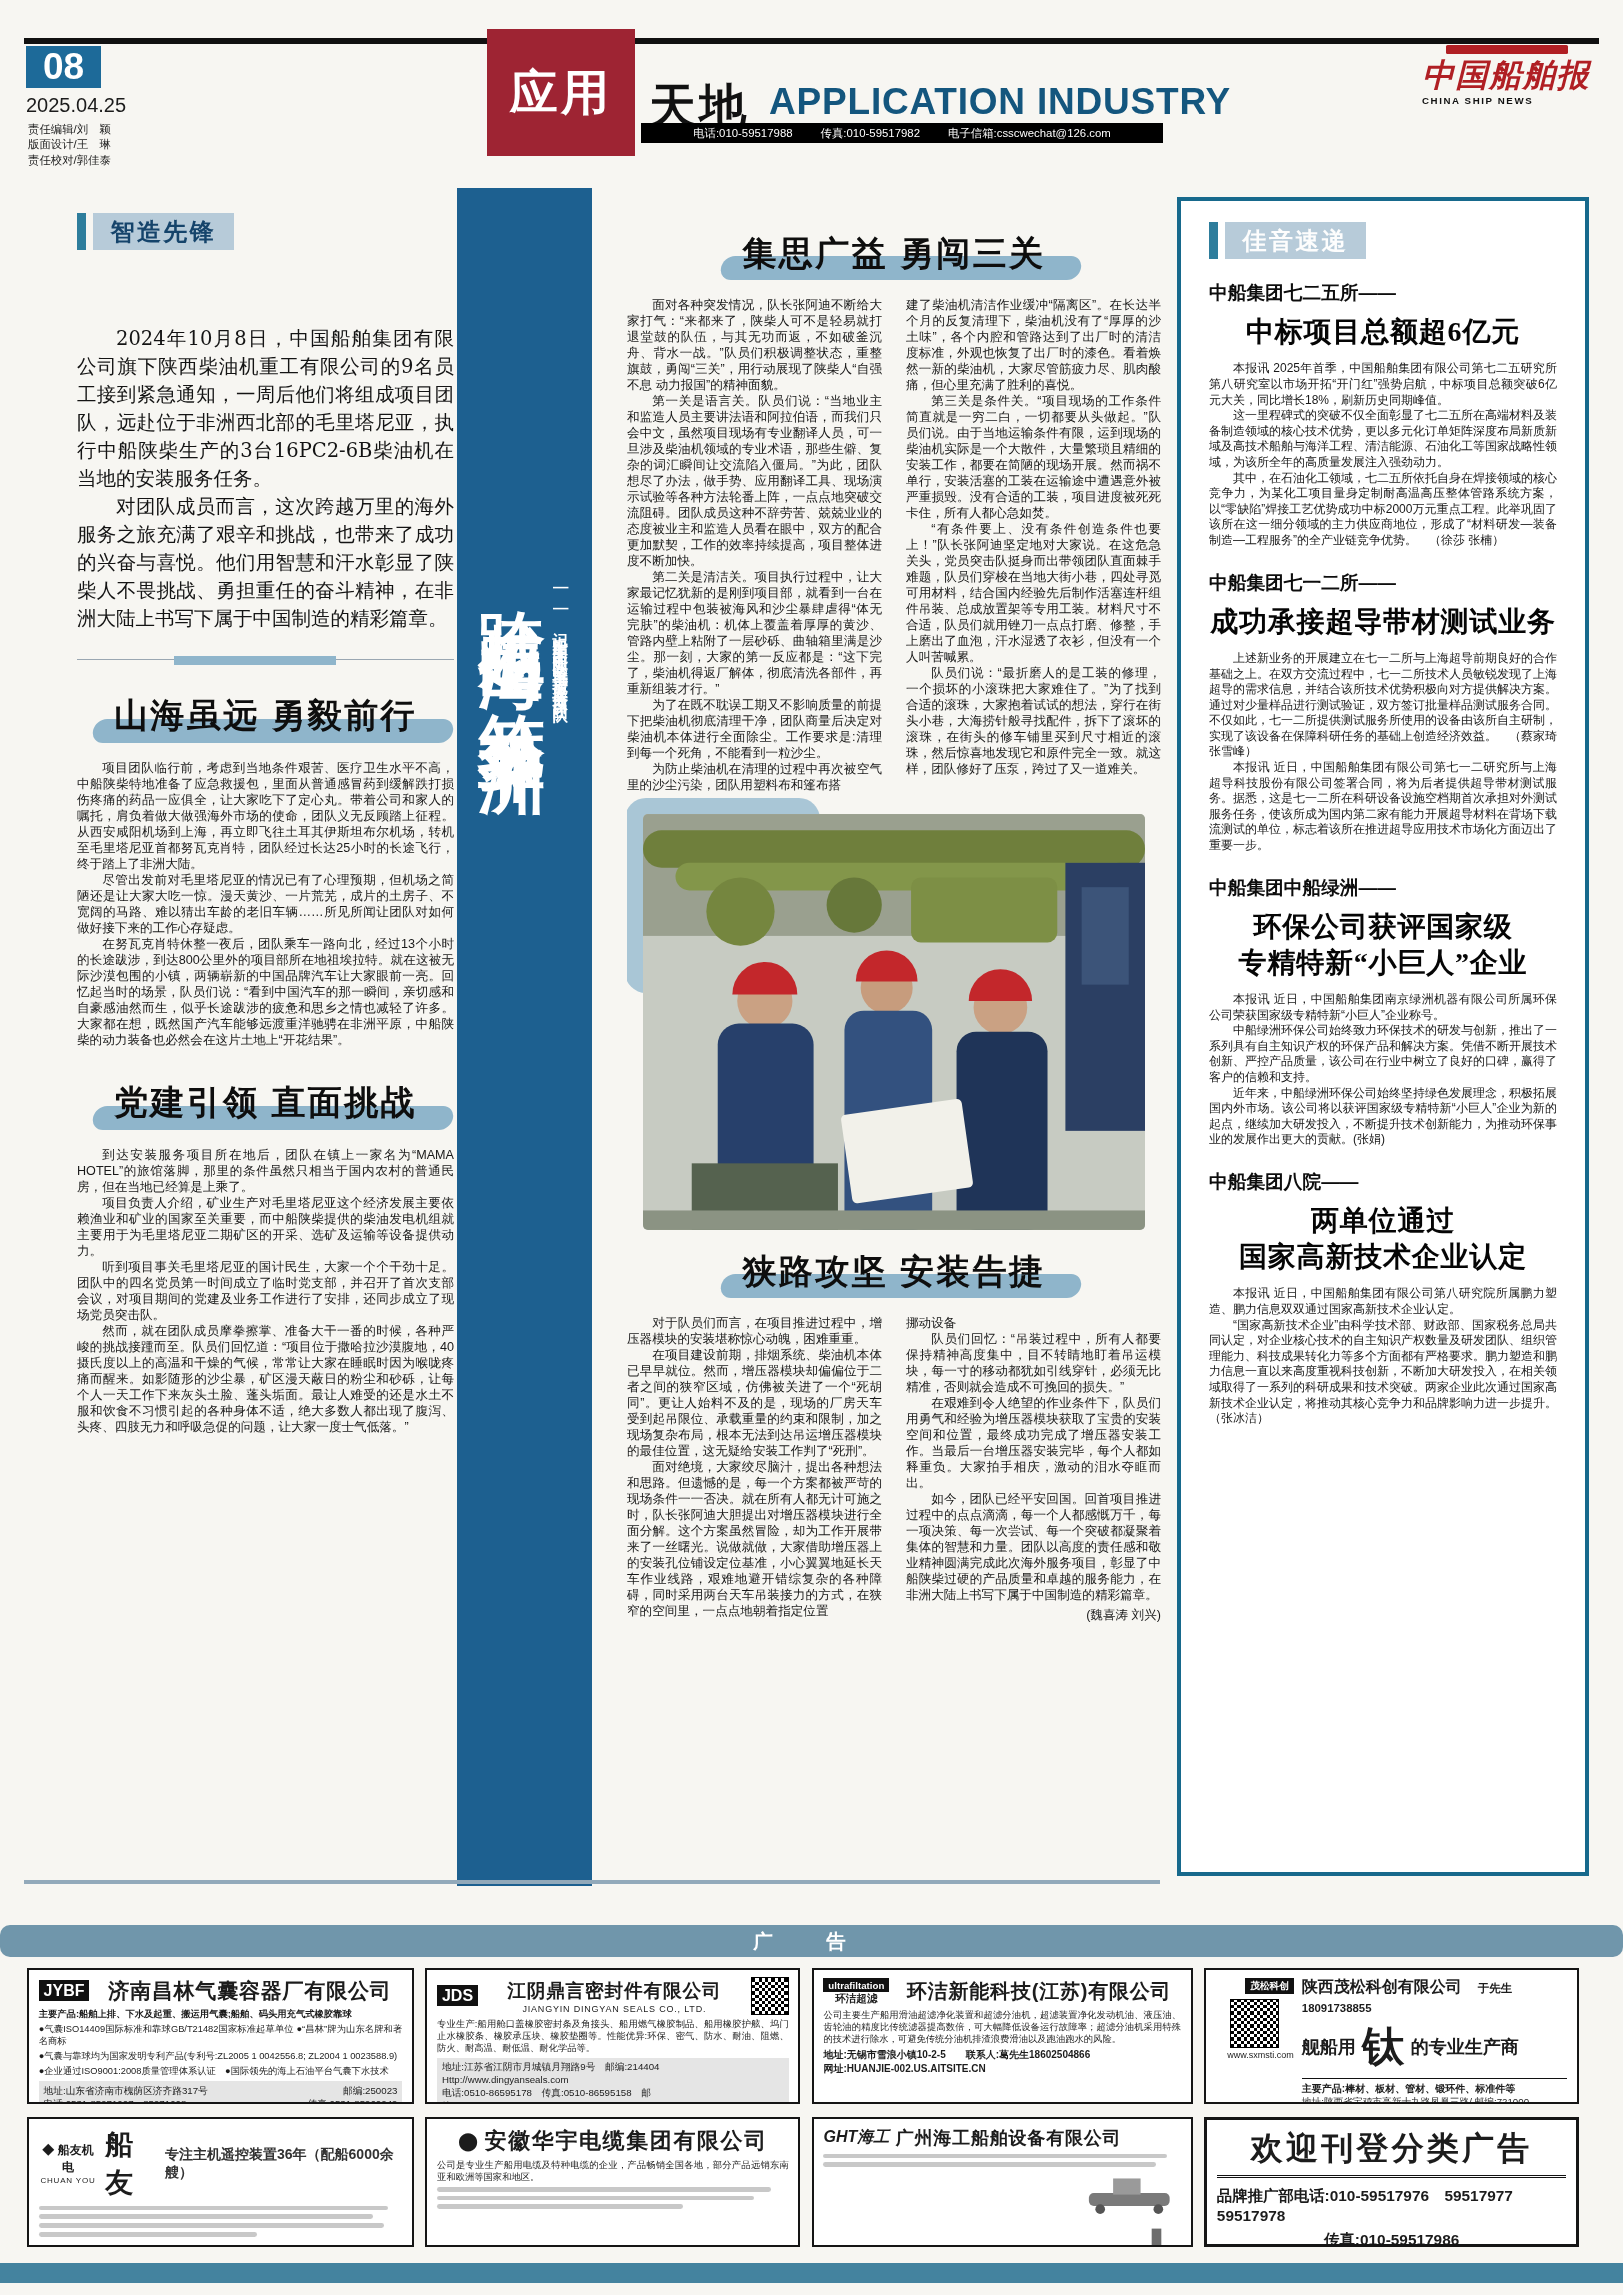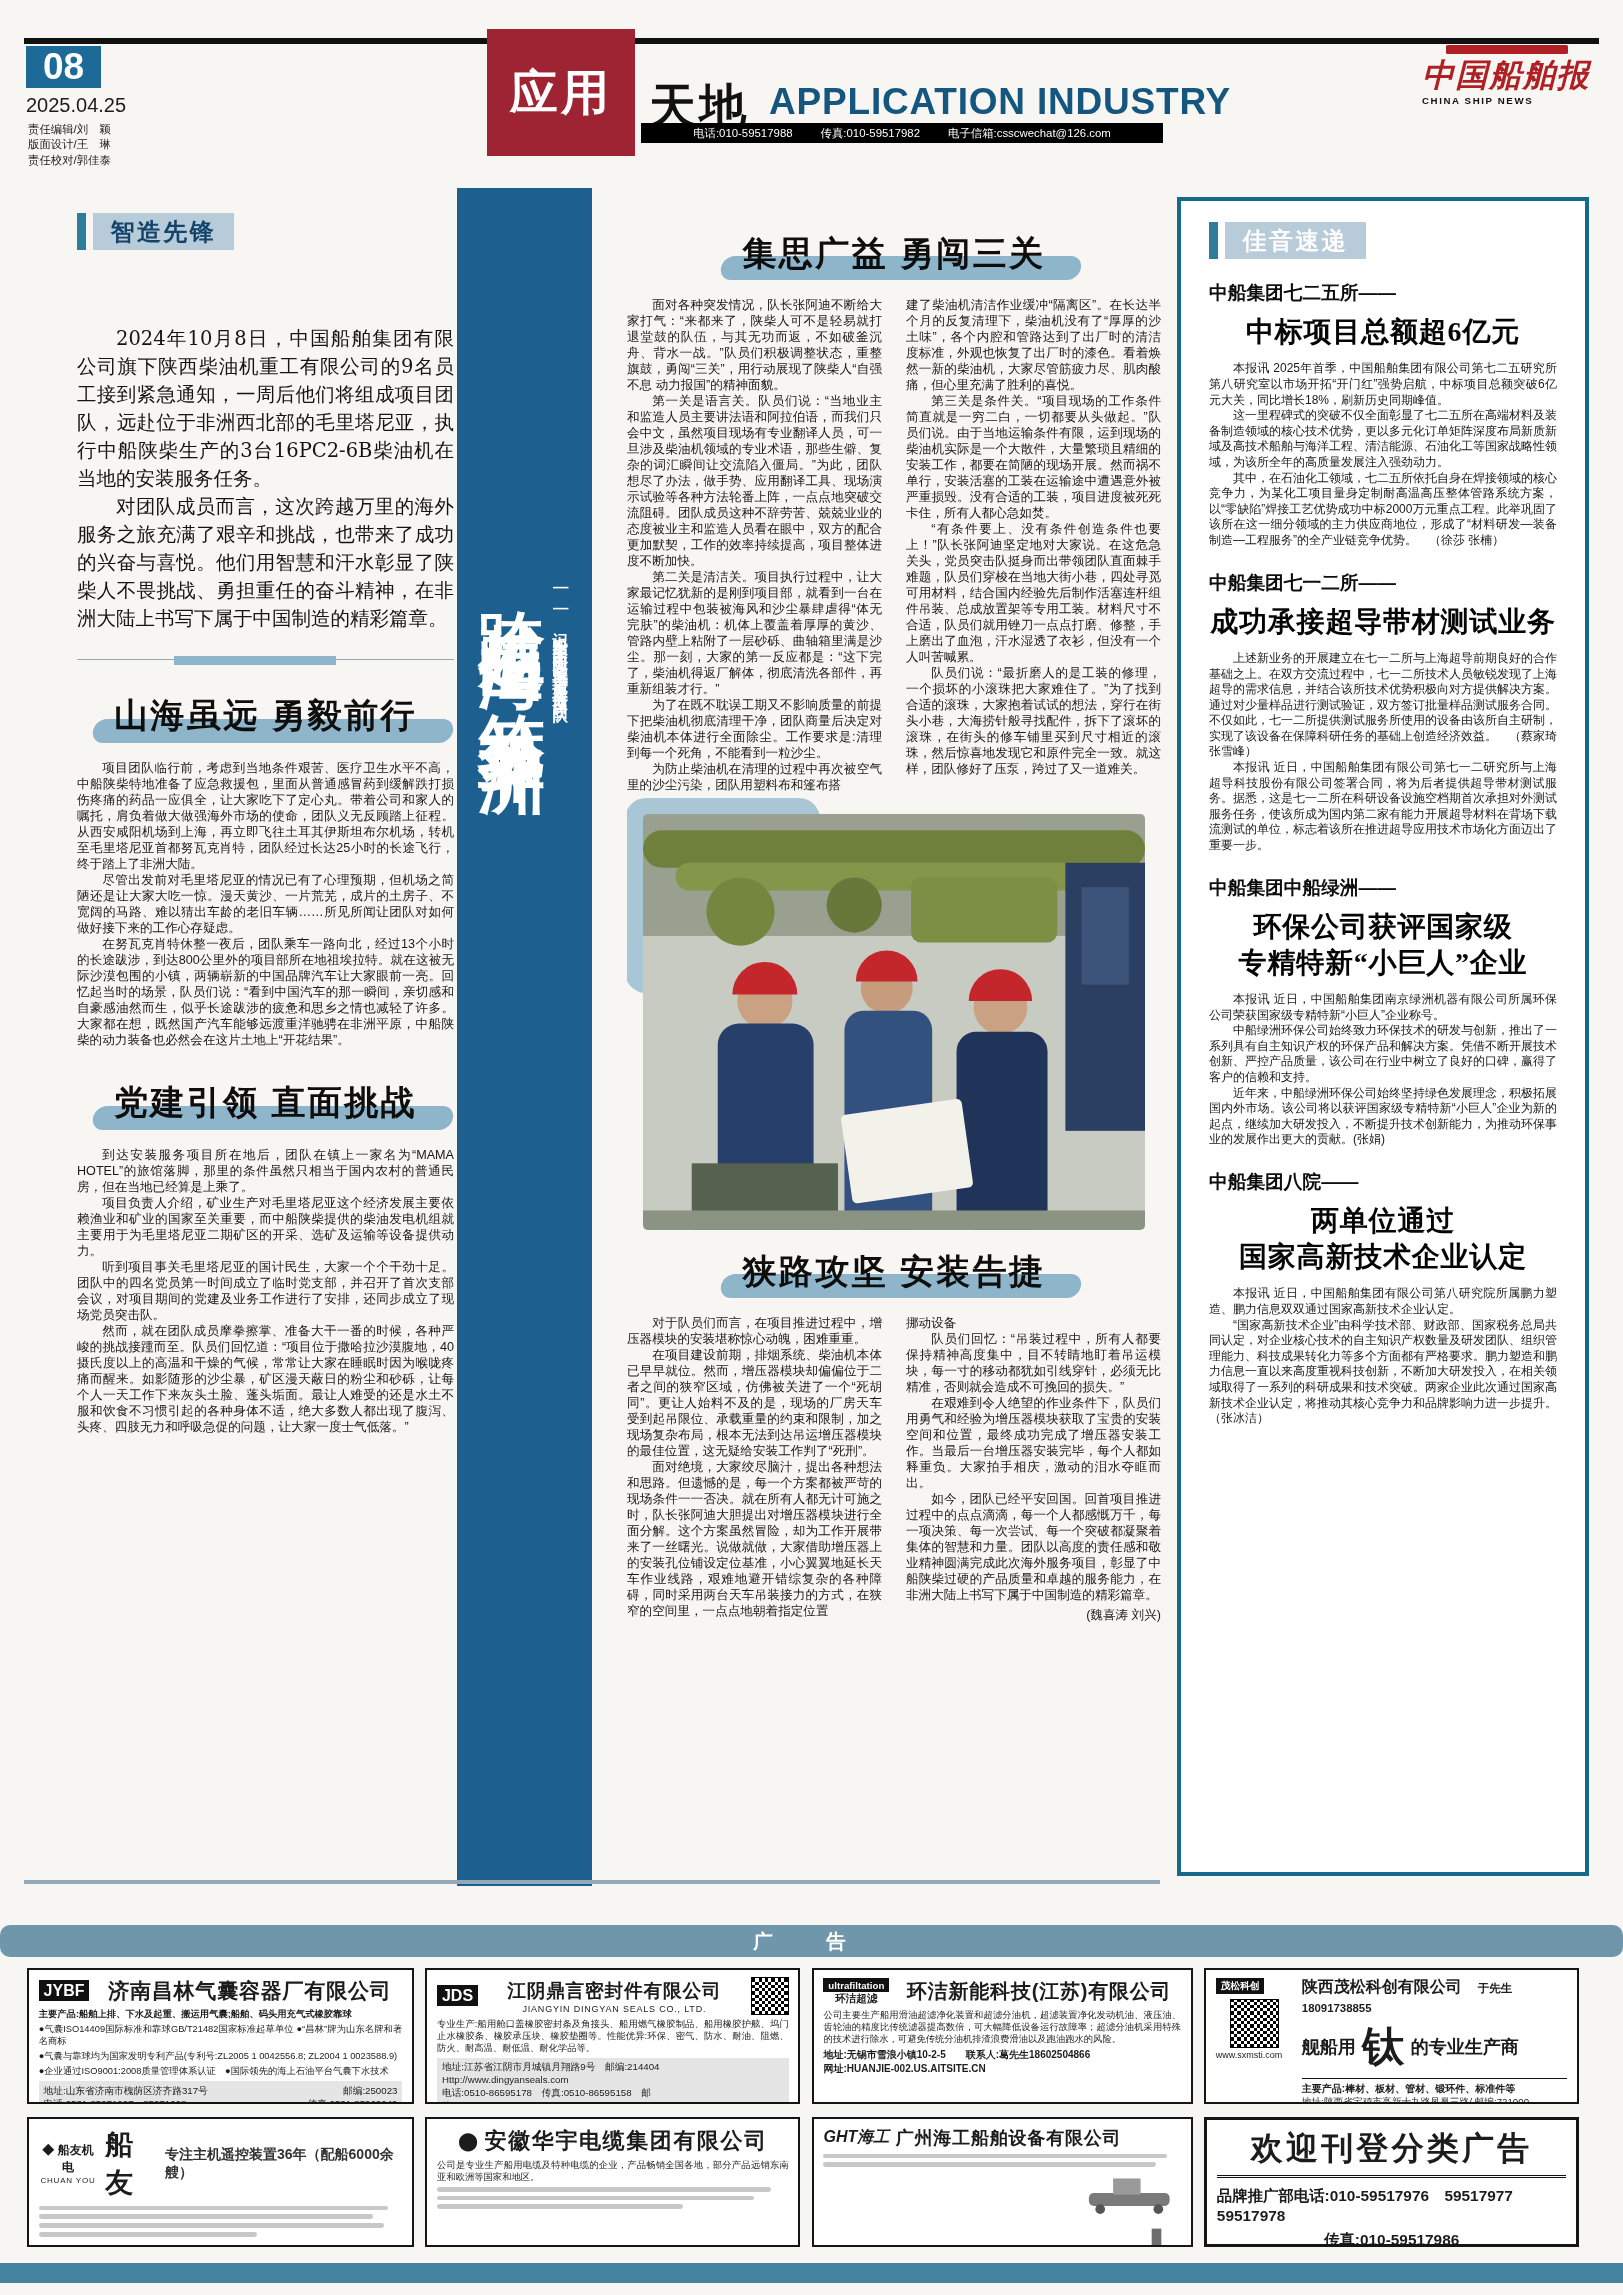--- a/index.html
+++ b/index.html
@@ -279,21 +279,21 @@
       </div>
       <span class="hd" style="flex:1;font-size:20px;">环洁新能科技(江苏)有限公司</span>
     </div>
     <div class="sm" style="font-family:'Liberation Serif',serif;">公司主要生产船用滑油超滤净化装置和超滤分油机，超滤装置净化发动机油、液压油、齿轮油的精度比传统滤器提高数倍，可大幅降低设备运行故障率；超滤分油机采用特殊的技术进行除水，可避免传统分油机排渣浪费滑油以及跑油跑水的风险。</div>
     <div style="font-size:10px;font-weight:bold;margin-top:3.2px;">地址:无锡市雪浪小镇10-2-5　　联系人:葛先生18602504866</div>
     <div style="font-size:10px;font-weight:bold;">网址:HUANJIE-002.US.AITSITE.CN</div>
   </div>
 
   <div class="ad">
     <div style="display:flex;gap:8px;">
-      <div style="width:78px;text-align:left;">
+      <div style="width:78px;text-align:right;">
         <span class="logo-sq" style="font-size:9.7px;">茂松科创</span>
         <div class="qr" style="width:47px;height:47px;margin:4.9px auto 1.6px;"></div>
         <div style="font-size:9px;">www.sxmsti.com</div>
       </div>
       <div style="flex:1;">
         <div style="font-size:16px;font-weight:bold;"><span>陕西茂松科创有限公司</span>　<span style="font-size:11.4px;">于先生18091738855</span></div>
         <div style="display:flex;align-items:center;gap:6.5px;margin:3.2px 0;border-bottom:1.6px solid #111;padding-bottom:3.2px;">
           <span style="font-size:18px;font-weight:bold;">舰船用</span>
           <span style="font-size:42px;font-weight:bold;font-family:'Liberation Serif',serif;">钛</span>
           <span style="font-size:18px;font-weight:bold;">的专业生产商</span>

